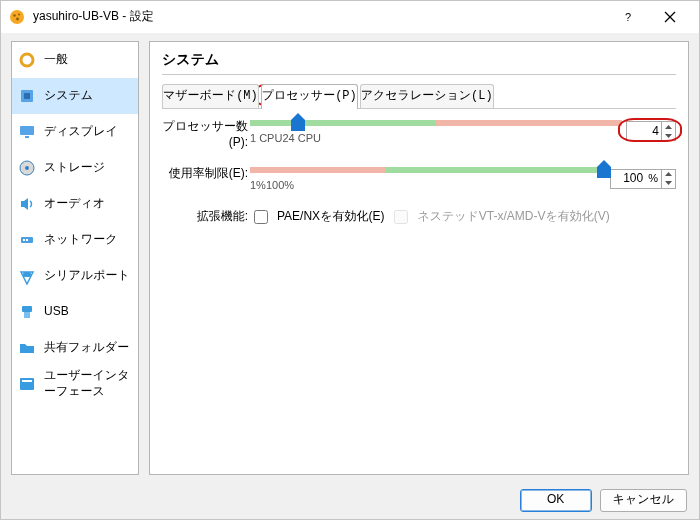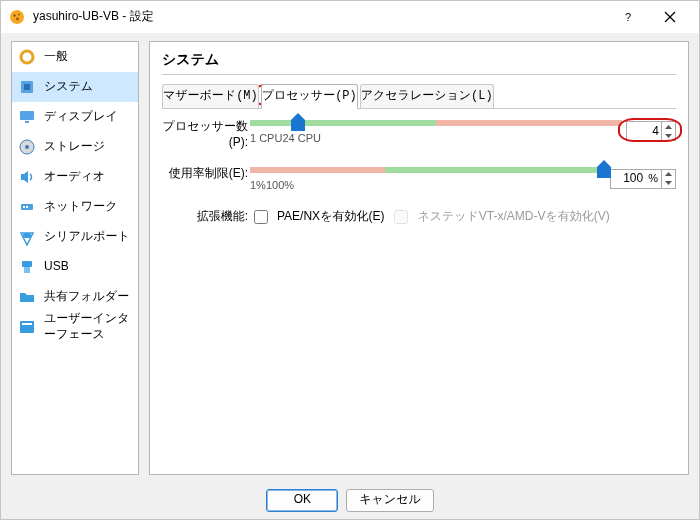--- a/index.html
+++ b/index.html
@@ -50,21 +50,21 @@
   
   .nav {
     width: 128px;
     background: #ffffff;
     border: 1px solid #b5b5b5;
     overflow: hidden;
   }
   .nav-item {
     display: flex;
     align-items: center;
-    height: 30px;
+    height: 36px;
     padding: 6px 6px;
     gap: 8px;
     font-size: 12px;
     color: #000;
   }
   .nav-item.selected {
     background: #cde8ff;
   }
   .nav-item .nav-icon {
     width: 18px; height: 18px; flex: 0 0 18px;
@@ -208,21 +208,21 @@
   .checkbox-row.disabled { color: #9a9a9a; }
   .checkbox-row input[type=checkbox] {
     width: 14px; height: 14px; accent-color: #0078d7;
   }
   .checkbox-row.disabled input { opacity: .6; }
 
   
   .dlg-buttons {
     height: 42px;
     display: flex;
-    justify-content: center;
+    justify-content: flex-end;
     align-items: center;
     gap: 8px;
     padding: 0 12px;
   }
   .dlg-buttons button {
     height: 23px;
     min-width: 72px;
     padding: 0 12px;
     font: inherit;
     background: #fdfdfd;

